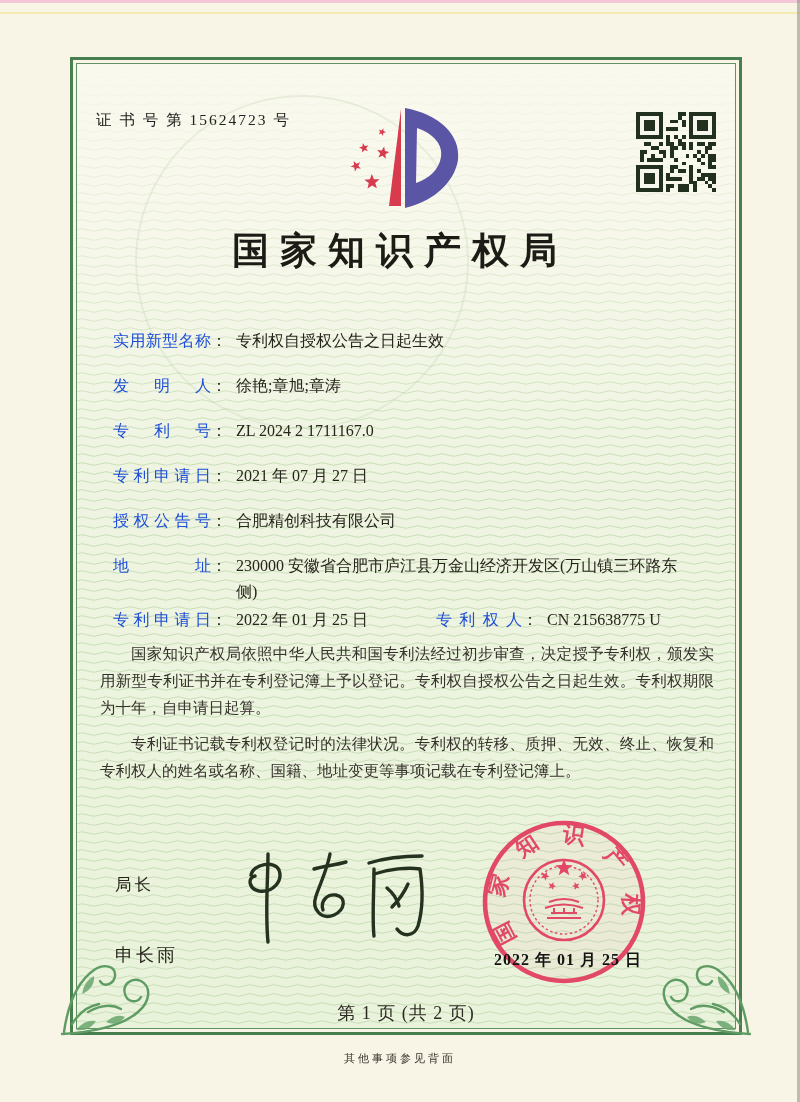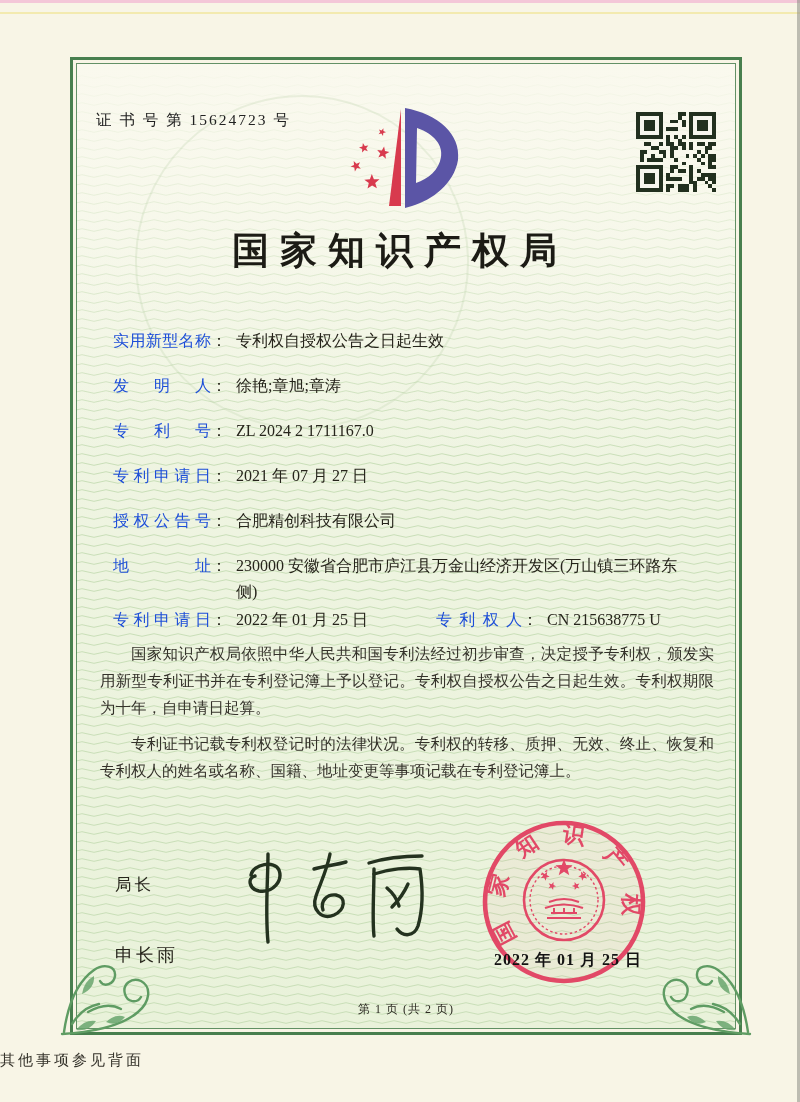--- a/index.html
+++ b/index.html
@@ -80,25 +80,25 @@
   .sig-hand{position:absolute;left:222px;top:848px;width:215px;height:105px;}
 
   .seal{position:absolute;left:478px;top:816px;width:172px;height:172px;opacity:.92;}
   .seal-date{
     position:absolute;left:494px;top:950px;width:160px;
     font-size:16px;font-weight:600;letter-spacing:1px;color:#131313;white-space:nowrap;
   }
 
   .page-indicator{
     position:absolute;left:70px;top:1001px;width:672px;text-align:center;
-    font-size:12px;letter-spacing:1px;color:#2c2a22;
+    font-size:18px;letter-spacing:1px;color:#2c2a22;
   }
   .back-note{
-    position:absolute;left:0;top:1051px;width:800px;
-    font-size:15px;letter-spacing:3px;color:#34322a;
+    position:absolute;left:0;top:1051px;width:800px;text-align:center;
+    font-size:11px;letter-spacing:3px;color:#34322a;
   }
 </style>
 </head>
 <body>
 
 <div class="scan-line-pink"></div>
 <div class="scan-line-yellow"></div>
 <div class="scan-edge-right"></div>
 
 <div class="cert-bg">

